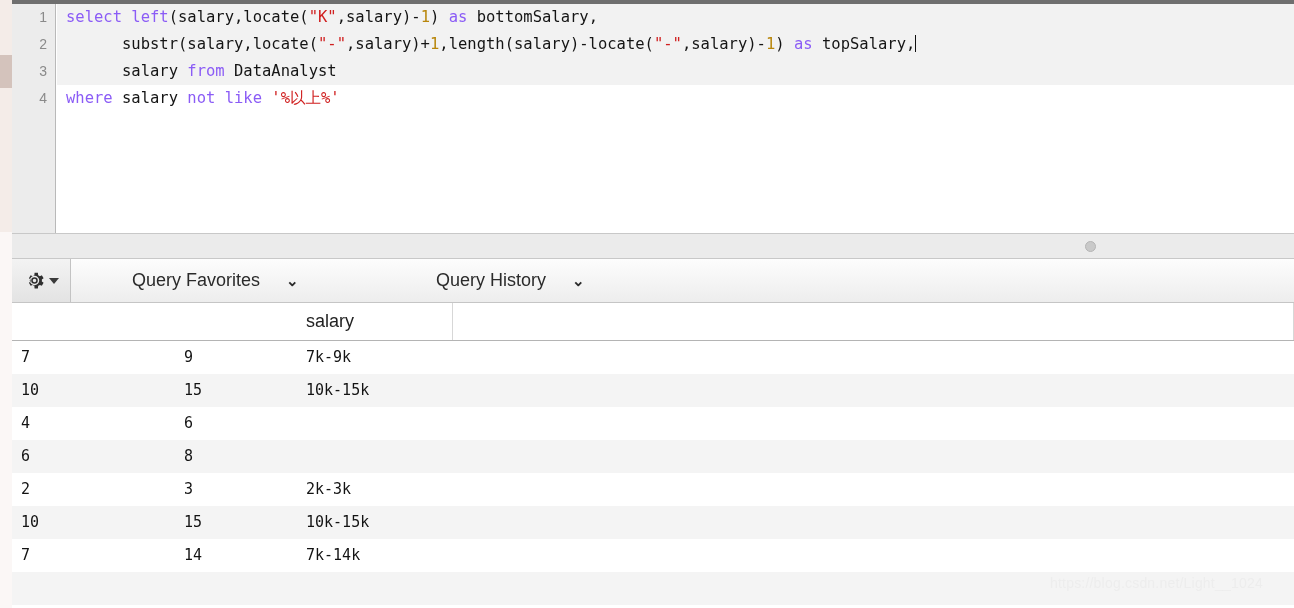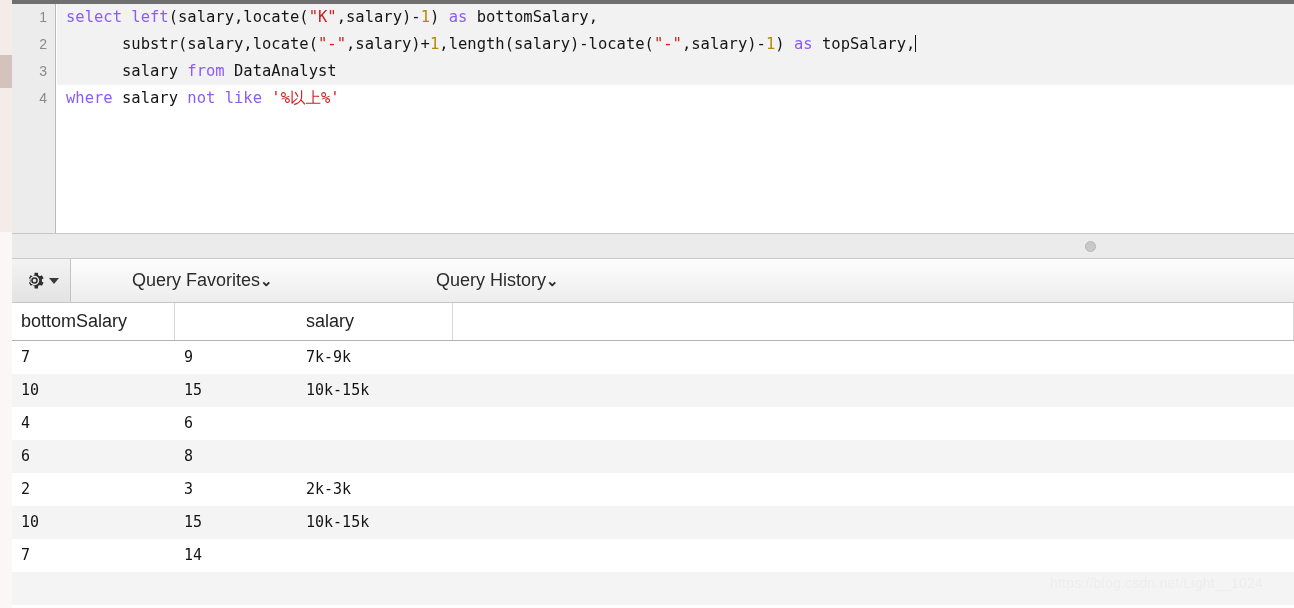--- a/index.html
+++ b/index.html
@@ -165,20 +165,21 @@
     border-left: 5px solid transparent;
     border-right: 5px solid transparent;
     border-top: 6px solid #3a3a3a;
   }
   .tbar-item {
     position: absolute;
     top: 0;
     height: 43px;
     display: flex;
     align-items: center;
+    gap: 26px;
     font-size: 18px;
     color: #2b2b2b;
   }
   .tbar-item .chev {
     font-size: 15px;
     color: #2b2b2b;
     font-weight: bold;
   }
   #tb-fav  { left: 120px; }
   #tb-hist { left: 424px; }
@@ -289,21 +290,20 @@
     </div>
 
     <div class="tbar-item" id="tb-hist">
       <span>Query History</span>
       <span class="chev">⌄</span>
     </div>
   </div>
 
   <div class="grid">
     <div class="grid-head" id="grid-head">
-        <div class="hcell" style="left: 0px; width: 163px;">bottomSalary</div>
         <div class="hcell" style="left: 285px; width: 156px;">salary</div>
         <div class="hcell" style="left: 441px; width: 841px;"></div>
       </div>
     <div class="grid-body" id="grid-body">
         <div class="grow">
           <div class="cell" style="left: 0px; width: 163px;">7</div>
           <div class="cell" style="left: 163px; width: 122px;">9</div>
           <div class="cell" style="left: 285px; width: 156px;">7k-9k</div>
           <div class="cell" style="left: 441px; width: 841px;"></div>
         </div>
@@ -331,20 +331,21 @@
         </div>
         <div class="grow alt">
           <div class="cell" style="left: 0px; width: 163px;">10</div>
           <div class="cell" style="left: 163px; width: 122px;">15</div>
           <div class="cell" style="left: 285px; width: 156px;">10k-15k</div>
           <div class="cell" style="left: 441px; width: 841px;"></div>
         </div>
         <div class="grow">
           <div class="cell" style="left: 0px; width: 163px;">7</div>
           <div class="cell" style="left: 163px; width: 122px;">14</div>
+          <div class="cell" style="left: 285px; width: 156px;">7k-14k</div>
           <div class="cell" style="left: 441px; width: 841px;"></div>
         </div>
         <div class="grow alt">
           <div class="cell" style="left: 0px; width: 163px;"></div>
           <div class="cell" style="left: 163px; width: 122px;"></div>
           <div class="cell" style="left: 285px; width: 156px;"></div>
           <div class="cell" style="left: 441px; width: 841px;"></div>
         </div>
       </div>
   </div>

